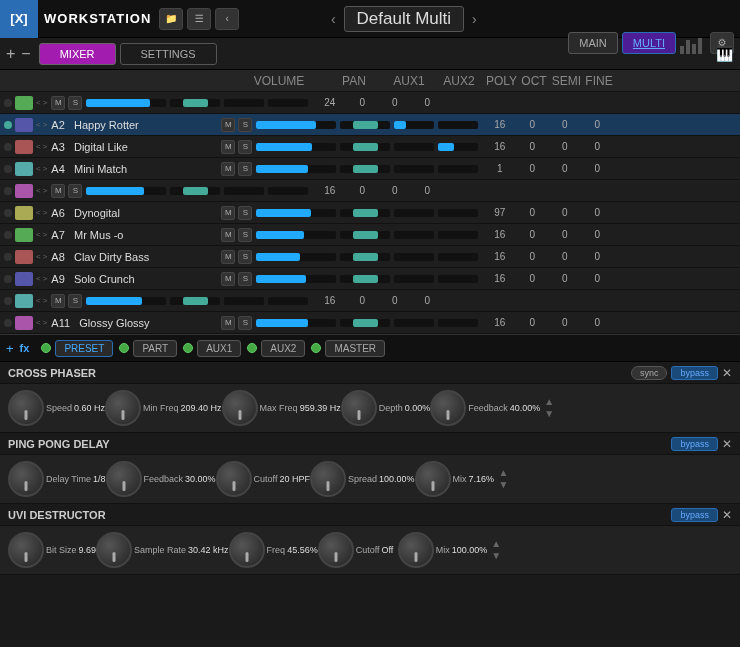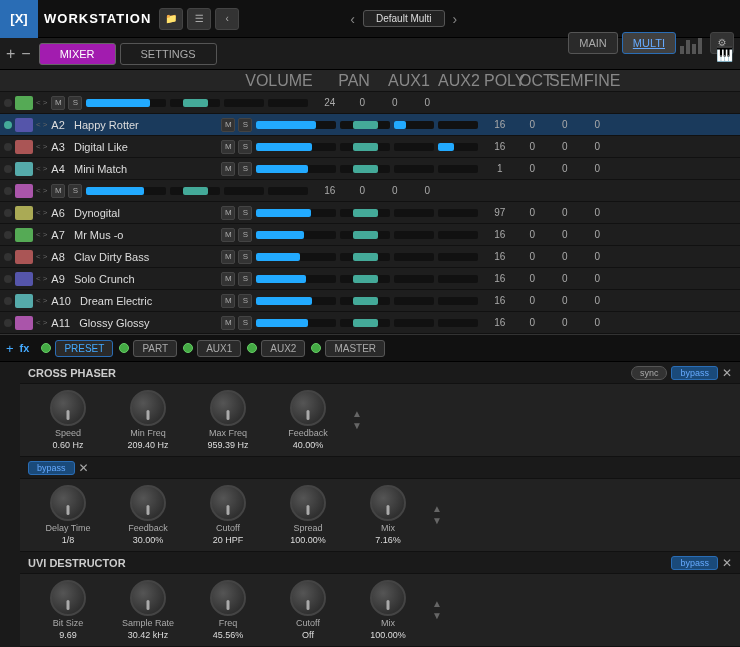--- a/index.html
+++ b/index.html
@@ -6,39 +6,39 @@
     body { background: #1a1a1a; font-family: Arial, sans-serif; font-size: 11px; color: #ccc; width: 740px; height: 647px; overflow: hidden; }
 
     
     .header { background: #111; height: 38px; display: flex; align-items: center; border-bottom: 1px solid #000; }
     .logo { background: #2a6db5; width: 38px; height: 38px; display: flex; align-items: center; justify-content: center; font-weight: bold; font-size: 13px; color: #fff; }
     .logo-text { color: #fff; font-size: 13px; font-weight: bold; margin-left: 6px; letter-spacing: 1px; }
     .header-icons { display: flex; gap: 4px; margin-left: 8px; }
     .header-icon { background: #333; border: 1px solid #444; border-radius: 3px; width: 24px; height: 22px; display: flex; align-items: center; justify-content: center; cursor: pointer; color: #aaa; font-size: 10px; }
     .preset-area { flex: 1; display: flex; align-items: center; justify-content: center; gap: 8px; }
     .preset-arrow { color: #888; cursor: pointer; font-size: 14px; }
-    .preset-name { background: #222; border: 1px solid #555; border-radius: 3px; padding: 2px 12px; color: #ddd; font-size: 10px; }
+    .preset-name { background: #222; border: 1px solid #555; border-radius: 3px; padding: 2px 12px; color: #ddd; font-size: 17px; }
     .header-right { display: flex; gap: 4px; margin-right: 6px; margin-top: 48px; }
     .header-btn { background: #2a2a2a; border: 1px solid #555; border-radius: 3px; padding: 2px 10px; color: #aaa; font-size: 11px; cursor: pointer; }
-    .header-btn.active { background: #404040; color: #6af; border-color: #2a6db5; text-decoration: underline; }
+    .header-btn.active { background: #4c1d95; color: #6af; border-color: #2a6db5; text-decoration: underline; }
     .header-bars { display: flex; gap: 2px; align-items: flex-end; margin-right: 4px; }
     .header-bar { background: #555; width: 4px; }
 
     
     .tabs-row { background: #1c1c1c; height: 32px; display: flex; align-items: center; border-bottom: 1px solid #000; padding: 0 6px; }
     .add-remove { display: flex; gap: 6px; margin-right: 8px; }
     .add-btn { color: #aaa; font-size: 16px; cursor: pointer; line-height: 1; }
     .tab { padding: 4px 20px; border: 1px solid #555; border-radius: 3px; cursor: pointer; font-size: 11px; color: #aaa; margin-right: 4px; }
     .tab.active { background: #a21caf; color: #fff; border-color: #666; }
     .tab-spacer { flex: 1; }
     .tab-icon { color: #aaa; font-size: 14px; }
 
     
     .mixer { background: #1e1e1e; }
-    .mixer-header { display: flex; align-items: center; height: 22px; background: #252525; border-bottom: 1px solid #111; padding: 0 4px; font-size: 16px; color: #888; }
+    .mixer-header { display: flex; align-items: center; height: 22px; background: #252525; border-bottom: 1px solid #111; padding: 0 4px; font-size: 12px; color: #888; }
     .col-name { width: 230px; }
     .col-volume { width: 90px; text-align: center; }
     .col-pan { width: 60px; text-align: center; }
     .col-aux1 { width: 50px; text-align: center; }
     .col-aux2 { width: 50px; text-align: center; }
     .col-poly { width: 35px; text-align: center; }
     .col-oct { width: 30px; text-align: center; }
     .col-semi { width: 35px; text-align: center; }
     .col-fine { width: 30px; text-align: center; }
 
@@ -63,28 +63,28 @@
     
     .fx-toolbar { background: #111; height: 28px; display: flex; align-items: center; gap: 6px; padding: 0 6px; border-top: 1px solid #333; border-bottom: 1px solid #000; }
     .fx-add { color: #4af; font-size: 13px; cursor: pointer; }
     .fx-label { color: #4af; font-size: 11px; font-weight: bold; margin-right: 6px; }
     .fx-segment { display: flex; align-items: center; gap: 4px; }
     .power-dot { width: 10px; height: 10px; border-radius: 50%; background: #4a4; border: 1px solid #6c6; display: inline-block; cursor: pointer; }
     .fx-seg-label { background: #2a2a2a; border: 1px solid #555; border-radius: 3px; padding: 2px 8px; font-size: 10px; color: #aaa; cursor: pointer; }
     .fx-seg-label.active { color: #4af; border-color: #2a6db5; }
 
     
-    .effect-panel { background: #222; border-bottom: 1px solid #111; margin-left: 20px; }
+    .effect-panel { background: #222; border-bottom: 1px solid #111; }
     .effect-header { display: flex; align-items: center; height: 22px; background: #1a1a1a; padding: 0 8px; border-bottom: 1px solid #111; }
     .effect-name { font-size: 11px; font-weight: bold; color: #ccc; flex: 1; }
     .effect-sync-btn { background: #333; border: 1px solid #555; border-radius: 7px; padding: 1px 8px; font-size: 9px; color: #aaa; cursor: pointer; margin-right: 4px; }
     .effect-bypass-btn { background: #1a4a7a; border: 1px solid #2a6db5; border-radius: 3px; padding: 1px 8px; font-size: 9px; color: #6af; cursor: pointer; margin-right: 4px; }
     .effect-close { color: #aaa; cursor: pointer; font-size: 12px; }
     .effect-body { display: flex; align-items: center; padding: 6px 8px; gap: 0; }
-    .knob-group { display: flex; flex-direction: column; align-items: center; min-width: 80px; gap: 2px; }
+    .knob-group { display: flex; flex-direction: row; align-items: center; min-width: 80px; gap: 2px; }
     .knob { width: 36px; height: 36px; border-radius: 50%; background: radial-gradient(circle at 35% 35%, #555, #222); border: 2px solid #444; position: relative; cursor: pointer; display: flex; align-items: center; justify-content: center; }
     .knob::after { content: ''; position: absolute; width: 3px; height: 10px; background: #aaa; border-radius: 2px; bottom: 4px; left: 50%; transform: translateX(-50%); }
     .knob-label { font-size: 9px; color: #aaa; text-align: center; }
     .knob-value { font-size: 9px; color: #ddd; text-align: center; }
     .nav-arrows { display: flex; flex-direction: column; gap: 2px; margin-left: 4px; }
     .nav-arrow { color: #666; font-size: 10px; cursor: pointer; line-height: 1; }
 
     .effect-panels { }
   </style>
 </head>
@@ -399,21 +399,20 @@
     <div class="num-cell col-semi">0</div>
     <div class="num-cell col-fine">0</div>
   </div>
     <div class="mixer-row">
     <div class="row-dot "></div>
     <div class="row-color" style="background:#5aa"></div>
     <div class="row-arrows">
         <span>&lt;</span>
         <span>&gt;</span>
       </div>
-    <div class="row-label">A10 &nbsp; Dream Electric</div>
     <div class="row-ms">
       <div class="ms-btn">M</div>
       <div class="ms-btn">S</div>
     </div>
     <div class="volume-bar-container">
         <div class="volume-bar cyan" style="width:70%"></div>
       </div>
     <div class="pan-bar-container">
         <div class="pan-center"></div>
       </div>
@@ -505,35 +504,41 @@
         <div class="knob-label">Min Freq</div>
         <div class="knob-value">209.40 Hz</div>
       </div>
 
       <div class="knob-group">
         <div class="knob"></div>
         <div class="knob-label">Max Freq</div>
         <div class="knob-value">959.39 Hz</div>
       </div>
 
+      <div class="knob-group">
+        <div class="knob"></div>
+        <div class="knob-label">Depth</div>
+        <div class="knob-value">0.00%</div>
+      </div>
 
       <div class="knob-group">
         <div class="knob"></div>
         <div class="knob-label">Feedback</div>
         <div class="knob-value">40.00%</div>
       </div>
 
       <div class="nav-arrows">
         <span class="nav-arrow">▲</span>
         <span class="nav-arrow">▼</span>
       </div>
     </div>
   </div>
     <div class="effect-panel">
     <div class="effect-header">
+      <span class="effect-name">PING PONG DELAY</span>
 
       <button class="effect-bypass-btn">bypass</button>
       <span class="effect-close">✕</span>
     </div>
     <div class="effect-body">
 
       <div class="knob-group">
         <div class="knob"></div>
         <div class="knob-label">Delay Time</div>
         <div class="knob-value">1/8</div>

